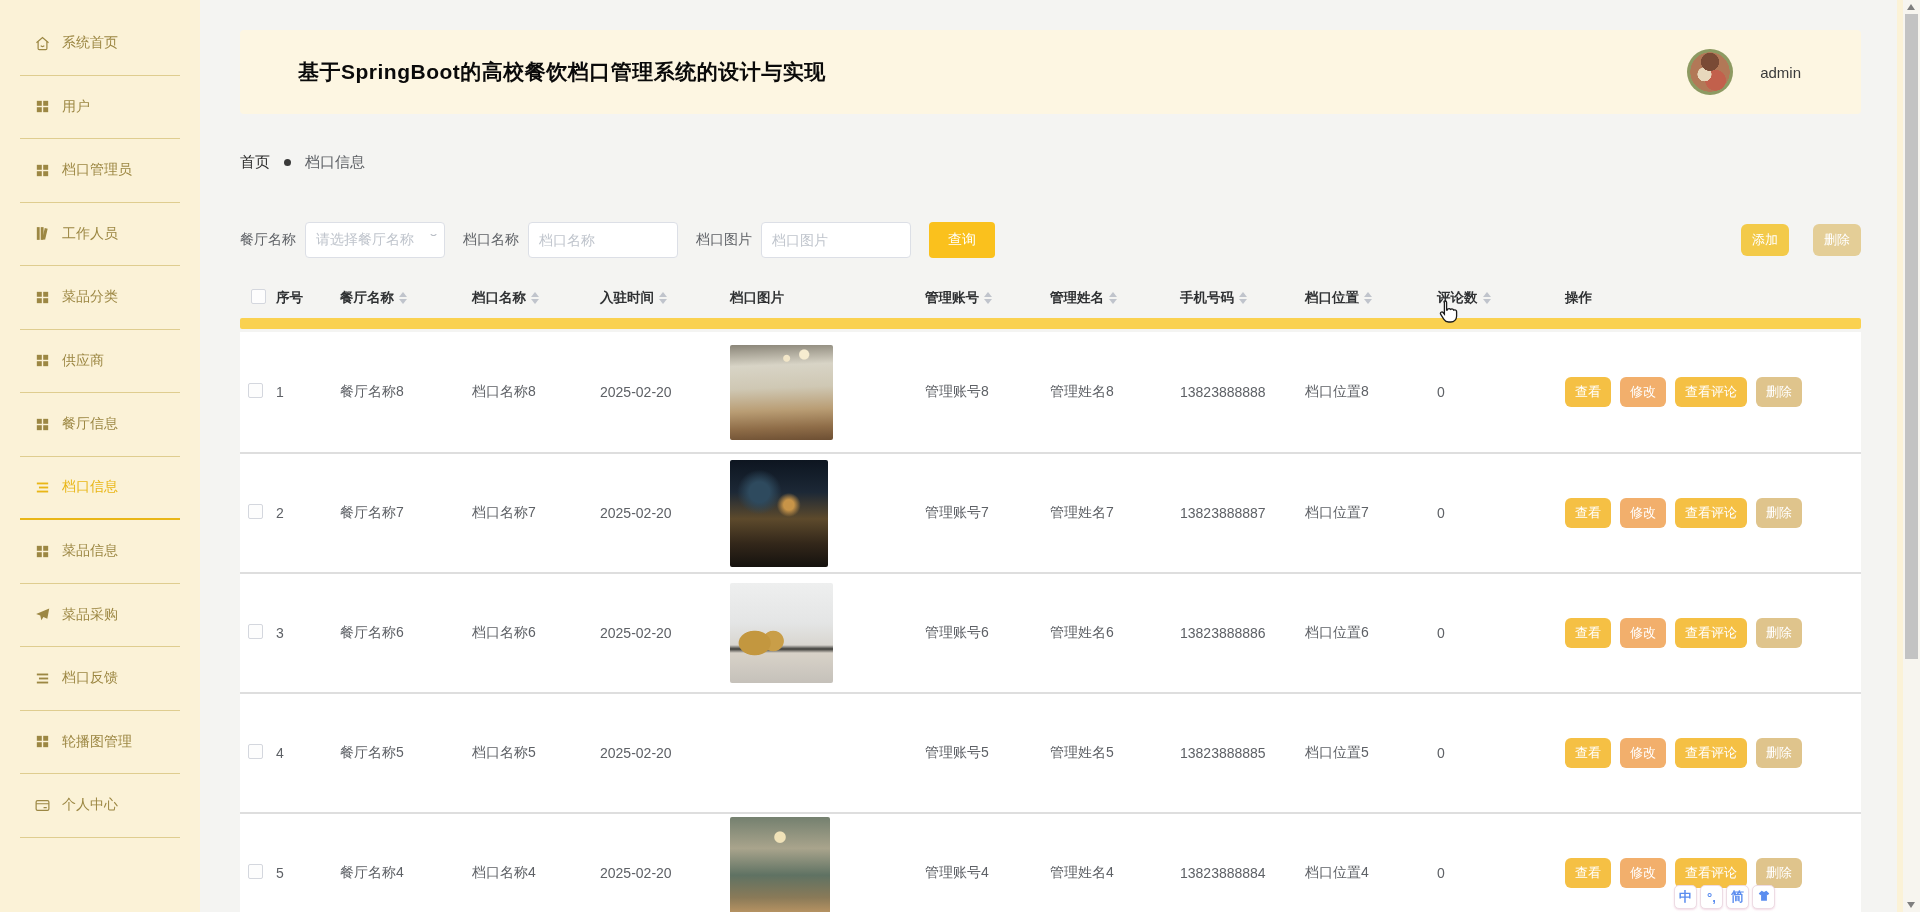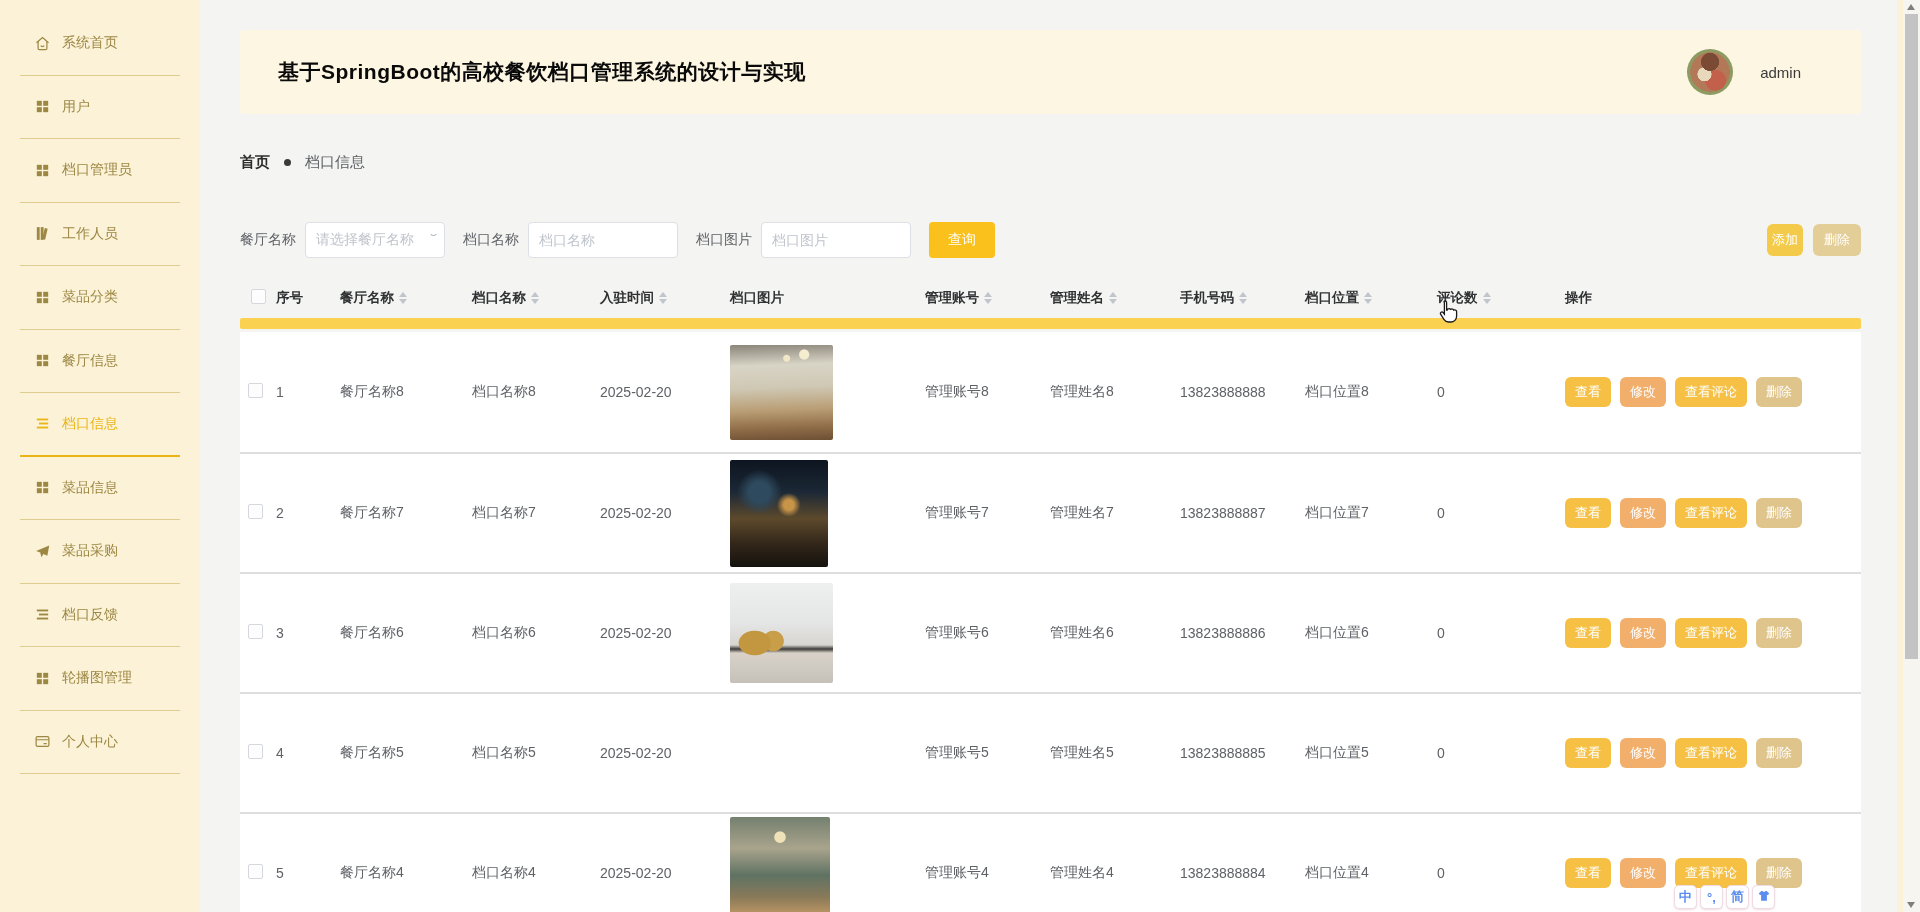--- a/index.html
+++ b/index.html
@@ -22,36 +22,36 @@
   .side-icon { width:17px; height:17px; display:inline-flex; }
   .side-icon svg { width:17px; height:17px; }
   
   .main {
     flex:1; margin-right:23px; background:var(--main_bg);
     padding:30px 36px 0 40px; height:912px; overflow:hidden;
   }
   .header-card {
     background:var(--header_card_bg); border-radius:4px; height:84px;
     display:flex; align-items:center; justify-content:space-between;
-    padding:0 60px 0 38px;
+    padding:0 60px 0 58px;
   }
   .header-card h1 { font-size:21px; color:#0a0a0a; font-weight:700; letter-spacing:.5px; }
   .user { display:flex; align-items:center; gap:27px; cursor:pointer; }
   .avatar {
     width:46px; height:46px; border-radius:50%;
     background:
       radial-gradient(circle at 50% 28%, #7a4a35 0 22%, transparent 23%),
       radial-gradient(circle at 38% 55%, #e8d8bc 0 18%, transparent 19%),
       radial-gradient(circle at 62% 68%, #c2604c 0 24%, transparent 25%),
       radial-gradient(circle at 50% 50%, #b27857 0 60%, #8d9a62 61% 100%);
   }
   .user span.uname { font-size:15px; color:#3a3a3a; }
   
   .breadcrumb { margin-top:36px; height:24px; display:flex; align-items:center; gap:14px; font-size:15px; }
-  .bc-home { font-weight:700; color:#2d2d2d; cursor:pointer; }
+  .bc-home { font-weight:400; color:#2d2d2d; cursor:pointer; }
   .bc-dot { width:7px; height:7px; border-radius:50%; background:#3a3a3a; }
   .bc-cur { color:#5e6166; }
   
   .filters { margin-top:48px; height:36px; display:flex; align-items:center; }
   .filters label { font-size:14px; color:#5e6166; margin-right:9px; }
   .select {
     width:140px; height:36px; background:#fff; border:1px solid #dcdfe6; border-radius:4px;
     display:flex; align-items:center; justify-content:space-between; padding:0 8px 0 10px;
     margin-right:18px; cursor:pointer;
   }
@@ -59,21 +59,21 @@
   .select .chev { color:#b9bec6; font-size:12px; transform:scaleX(1.6); }
   .filters input {
     width:150px; height:36px; background:#fff; border:1px solid #dcdfe6; border-radius:4px;
     padding:0 10px; font-size:14px; color:#333; margin-right:18px; outline:none;
     font-family:inherit;
   }
   .filters input::placeholder { color:#bfc4cc; }
   .btn { border:none; cursor:pointer; color:#fff; font-family:inherit; }
   .btn-search { height:36px; padding:0 19px; font-size:14px; border-radius:4px; background:var(--accent_yellow); }
   .spacer { flex:1; }
-  .btn-add { height:32px; width:36px; font-size:13px; border-radius:6px; background:var(--add_yellow); margin-right:10px; }
+  .btn-add { height:32px; width:48px; font-size:13px; border-radius:6px; background:var(--add_yellow); margin-right:24px; }
   .btn-del { height:32px; width:48px; font-size:13px; border-radius:6px; background:var(--pale_delete); }
   
   .grid-cols {
     display:grid;
     grid-template-columns:36px 64px 132px 128px 130px 195px 125px 130px 125px 132px 128px minmax(0,1fr);
     align-items:center;
   }
   .thead { margin-top:26px; height:28px; }
   .th { display:flex; align-items:center; gap:5px; font-size:13.5px; font-weight:700; color:#2f3133; }
   .sort { display:inline-flex; flex-direction:column; gap:2px; cursor:pointer; }
@@ -191,20 +191,31 @@
           <svg viewBox="0 0 24 24" fill="currentColor">
             <rect x="4" y="4" width="7" height="7"></rect>
             <rect x="13" y="4" width="7" height="7"></rect>
             <rect x="4" y="13" width="7" height="7"></rect>
             <rect x="13" y="13" width="7" height="7"></rect>
           </svg>
         </span>
     <span class="side-label">菜品分类</span>
   </div>
 
+  <div class="side-item">
+    <span class="side-icon">
+          <svg viewBox="0 0 24 24" fill="currentColor">
+            <rect x="4" y="4" width="7" height="7"></rect>
+            <rect x="13" y="4" width="7" height="7"></rect>
+            <rect x="4" y="13" width="7" height="7"></rect>
+            <rect x="13" y="13" width="7" height="7"></rect>
+          </svg>
+        </span>
+    <span class="side-label">供应商</span>
+  </div>
 
   <div class="side-item">
     <span class="side-icon">
           <svg viewBox="0 0 24 24" fill="currentColor">
             <rect x="4" y="4" width="7" height="7"></rect>
             <rect x="13" y="4" width="7" height="7"></rect>
             <rect x="4" y="13" width="7" height="7"></rect>
             <rect x="13" y="13" width="7" height="7"></rect>
           </svg>
         </span>

